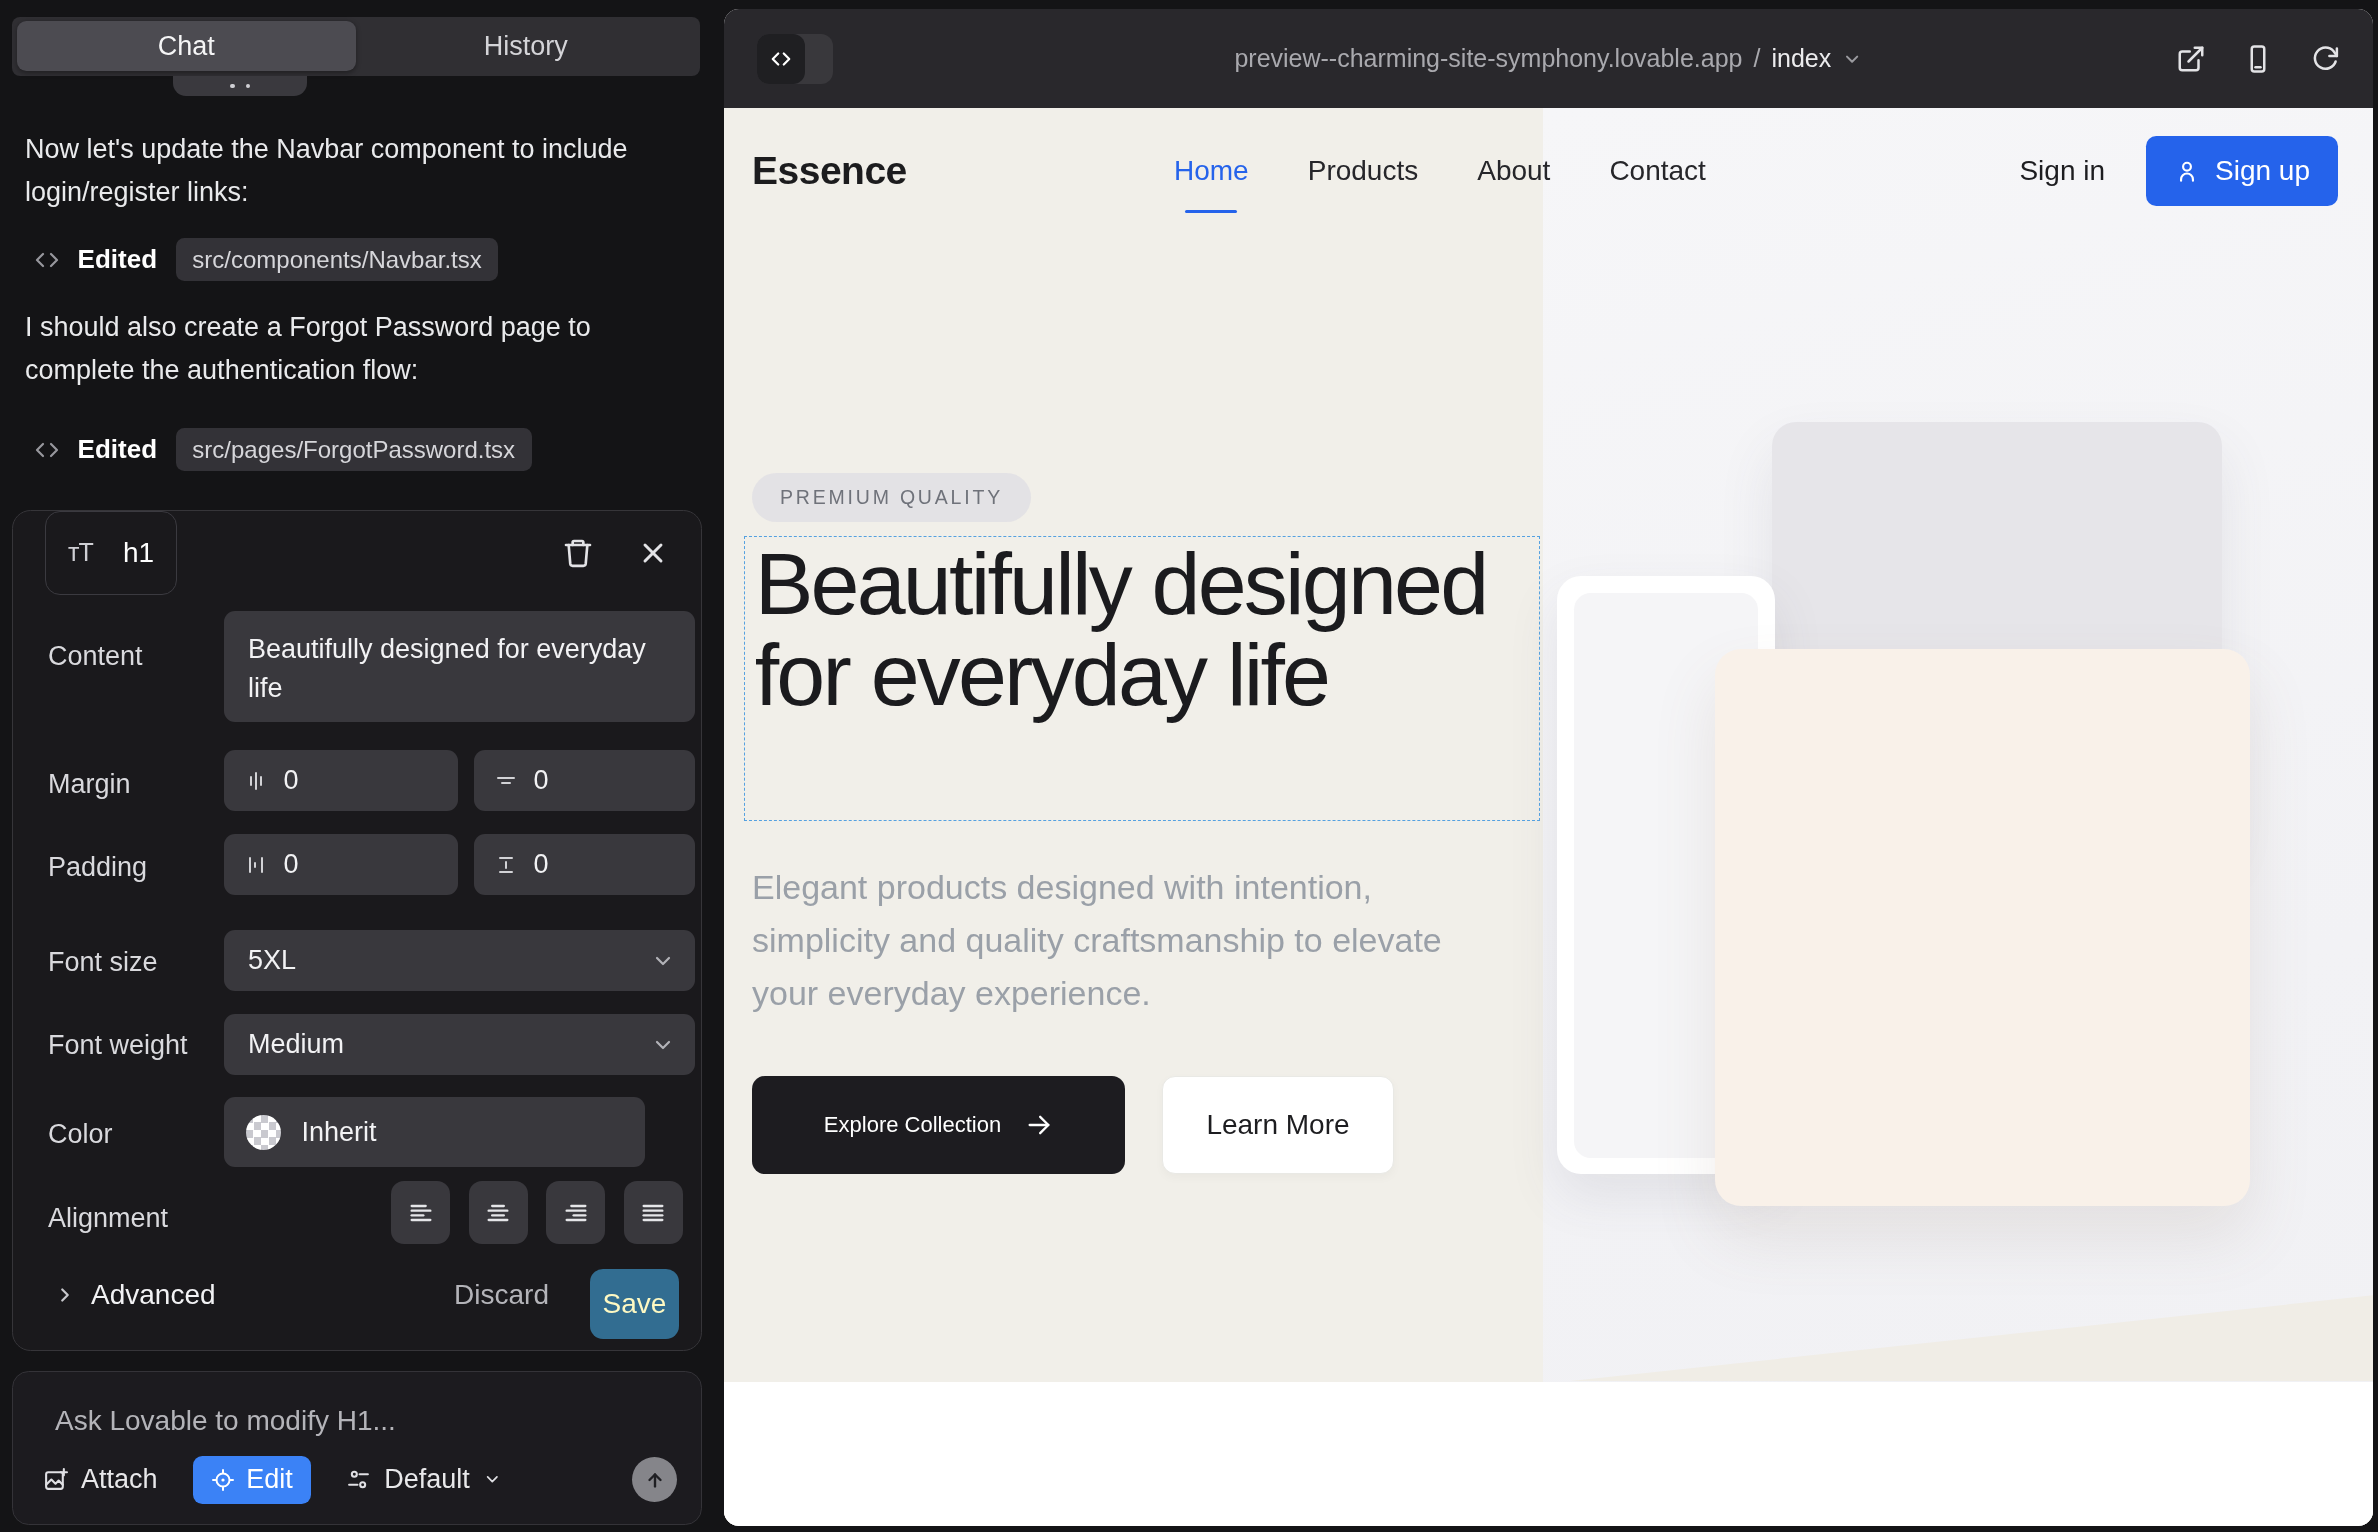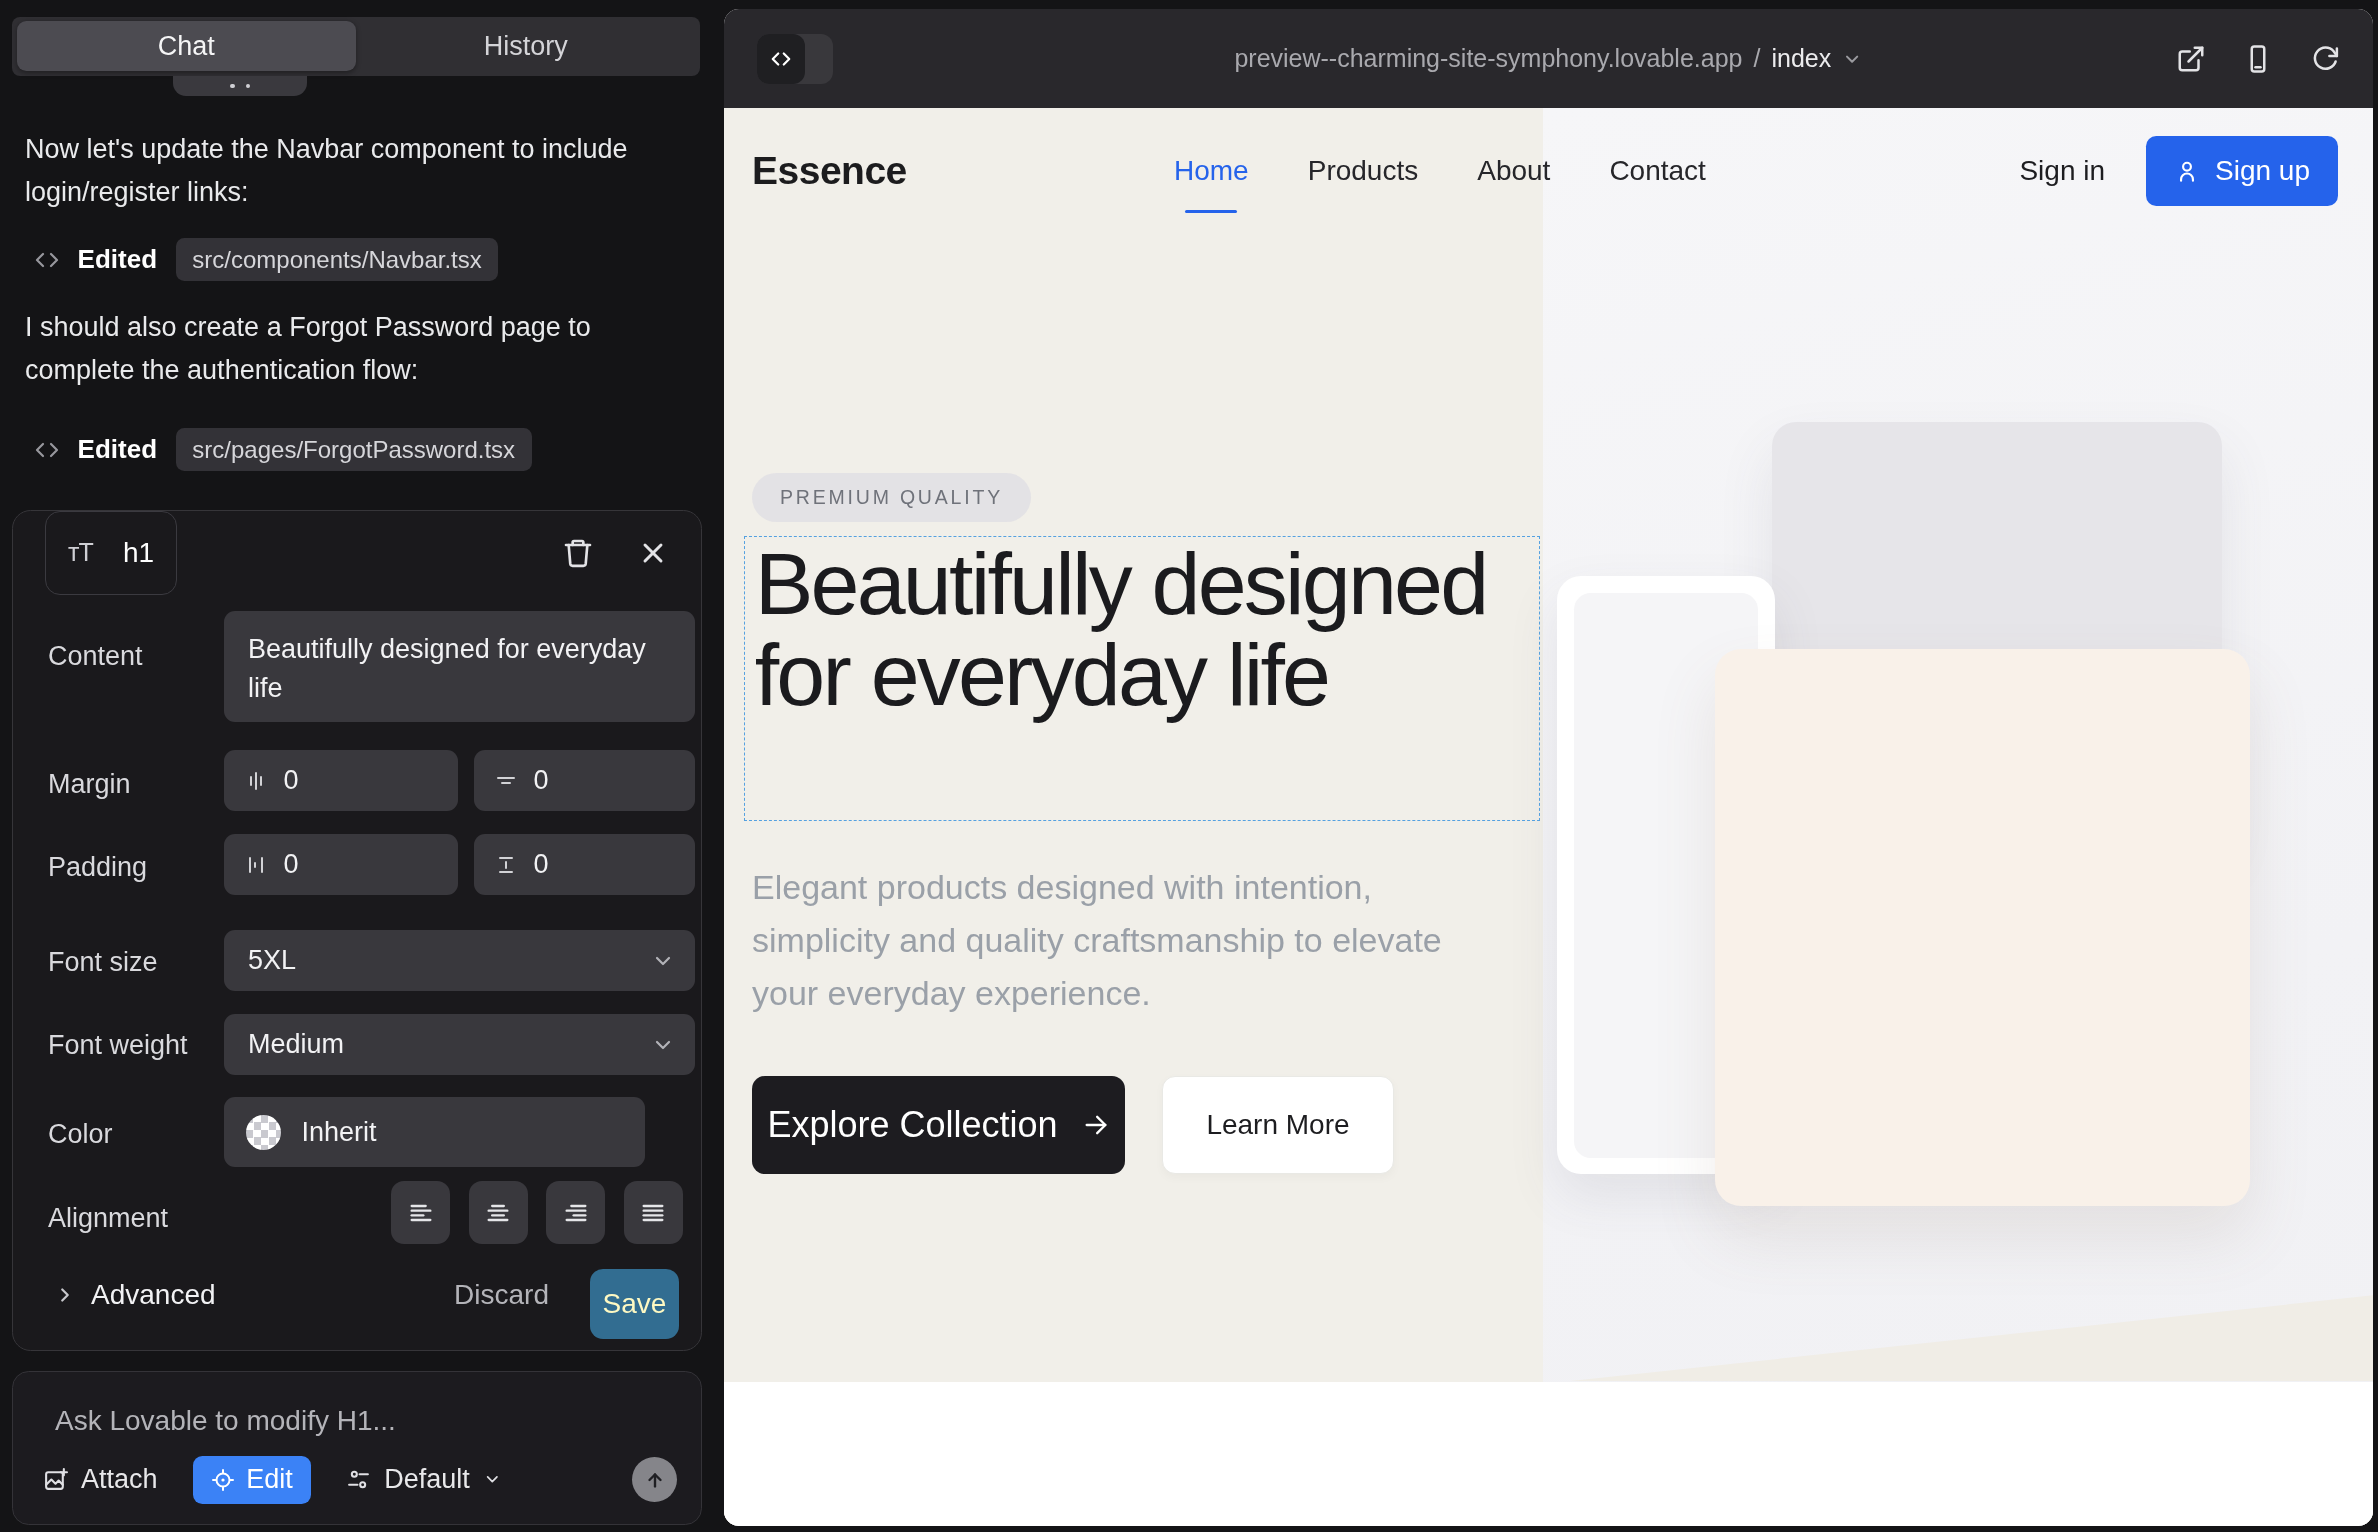--- a/index.html
+++ b/index.html
@@ -109,21 +109,21 @@
   .nav-right { margin-left:auto; display:flex; align-items:center; gap:41px; }
   .signin { font-size:28px; color:#1d1d20; cursor:pointer; }
   .signup { height:70px; padding:0 28px; background:#2563eb; border-radius:10.2px; display:flex; align-items:center; gap:15px; color:#fff; font-size:28px; cursor:pointer; }
   .signup svg { width:26px; height:26px; }
 
   .hero-badge { position:absolute; left:28px; top:365px; height:49px; padding:0 28px; background:rgba(224,223,228,.85); border-radius:25px; display:flex; align-items:center; font-size:19.5px; letter-spacing:2.8px; color:#6f727a; }
   .h1-box { position:absolute; left:20.4px; top:428px; width:796px; height:285px; border:1.9px dashed #55a1e0; cursor:pointer; }
   .hero-h1 { position:absolute; left:9.3px; top:1.9px; width:761px; font-size:88px; font-weight:500; line-height:1.03; letter-spacing:-2.8px; color:#1b1b1e; }
   .hero-p { position:absolute; left:28px; top:753px; width:733px; font-size:34px; line-height:1.55; color:#9aa0a8; }
   .cta-row { position:absolute; left:28px; top:968px; display:flex; gap:37px; }
-  .cta-primary { width:373px; height:98px; background:#1d1c20; border-radius:13px; display:flex; align-items:center; justify-content:center; gap:24px; color:#fff; font-size:36px; cursor:pointer; }
+  .cta-primary { width:373px; height:98px; background:#1d1c20; border-radius:13px; display:flex; align-items:center; justify-content:center; gap:24px; color:#fff; font-size:22px; cursor:pointer; }
   .cta-primary svg { width:28px; height:28px; }
   .cta-secondary { width:232px; height:98px; background:#ffffff; border:1.9px solid #e9e9e5; border-radius:13px; display:flex; align-items:center; justify-content:center; color:#1d1d20; font-size:28px; cursor:pointer; box-shadow:0 3.7px 9.3px rgba(0,0,0,.03); }
 
   svg { display:block; }
 </style>
 </head>
 <body>
 
 <div class="screen">
 

